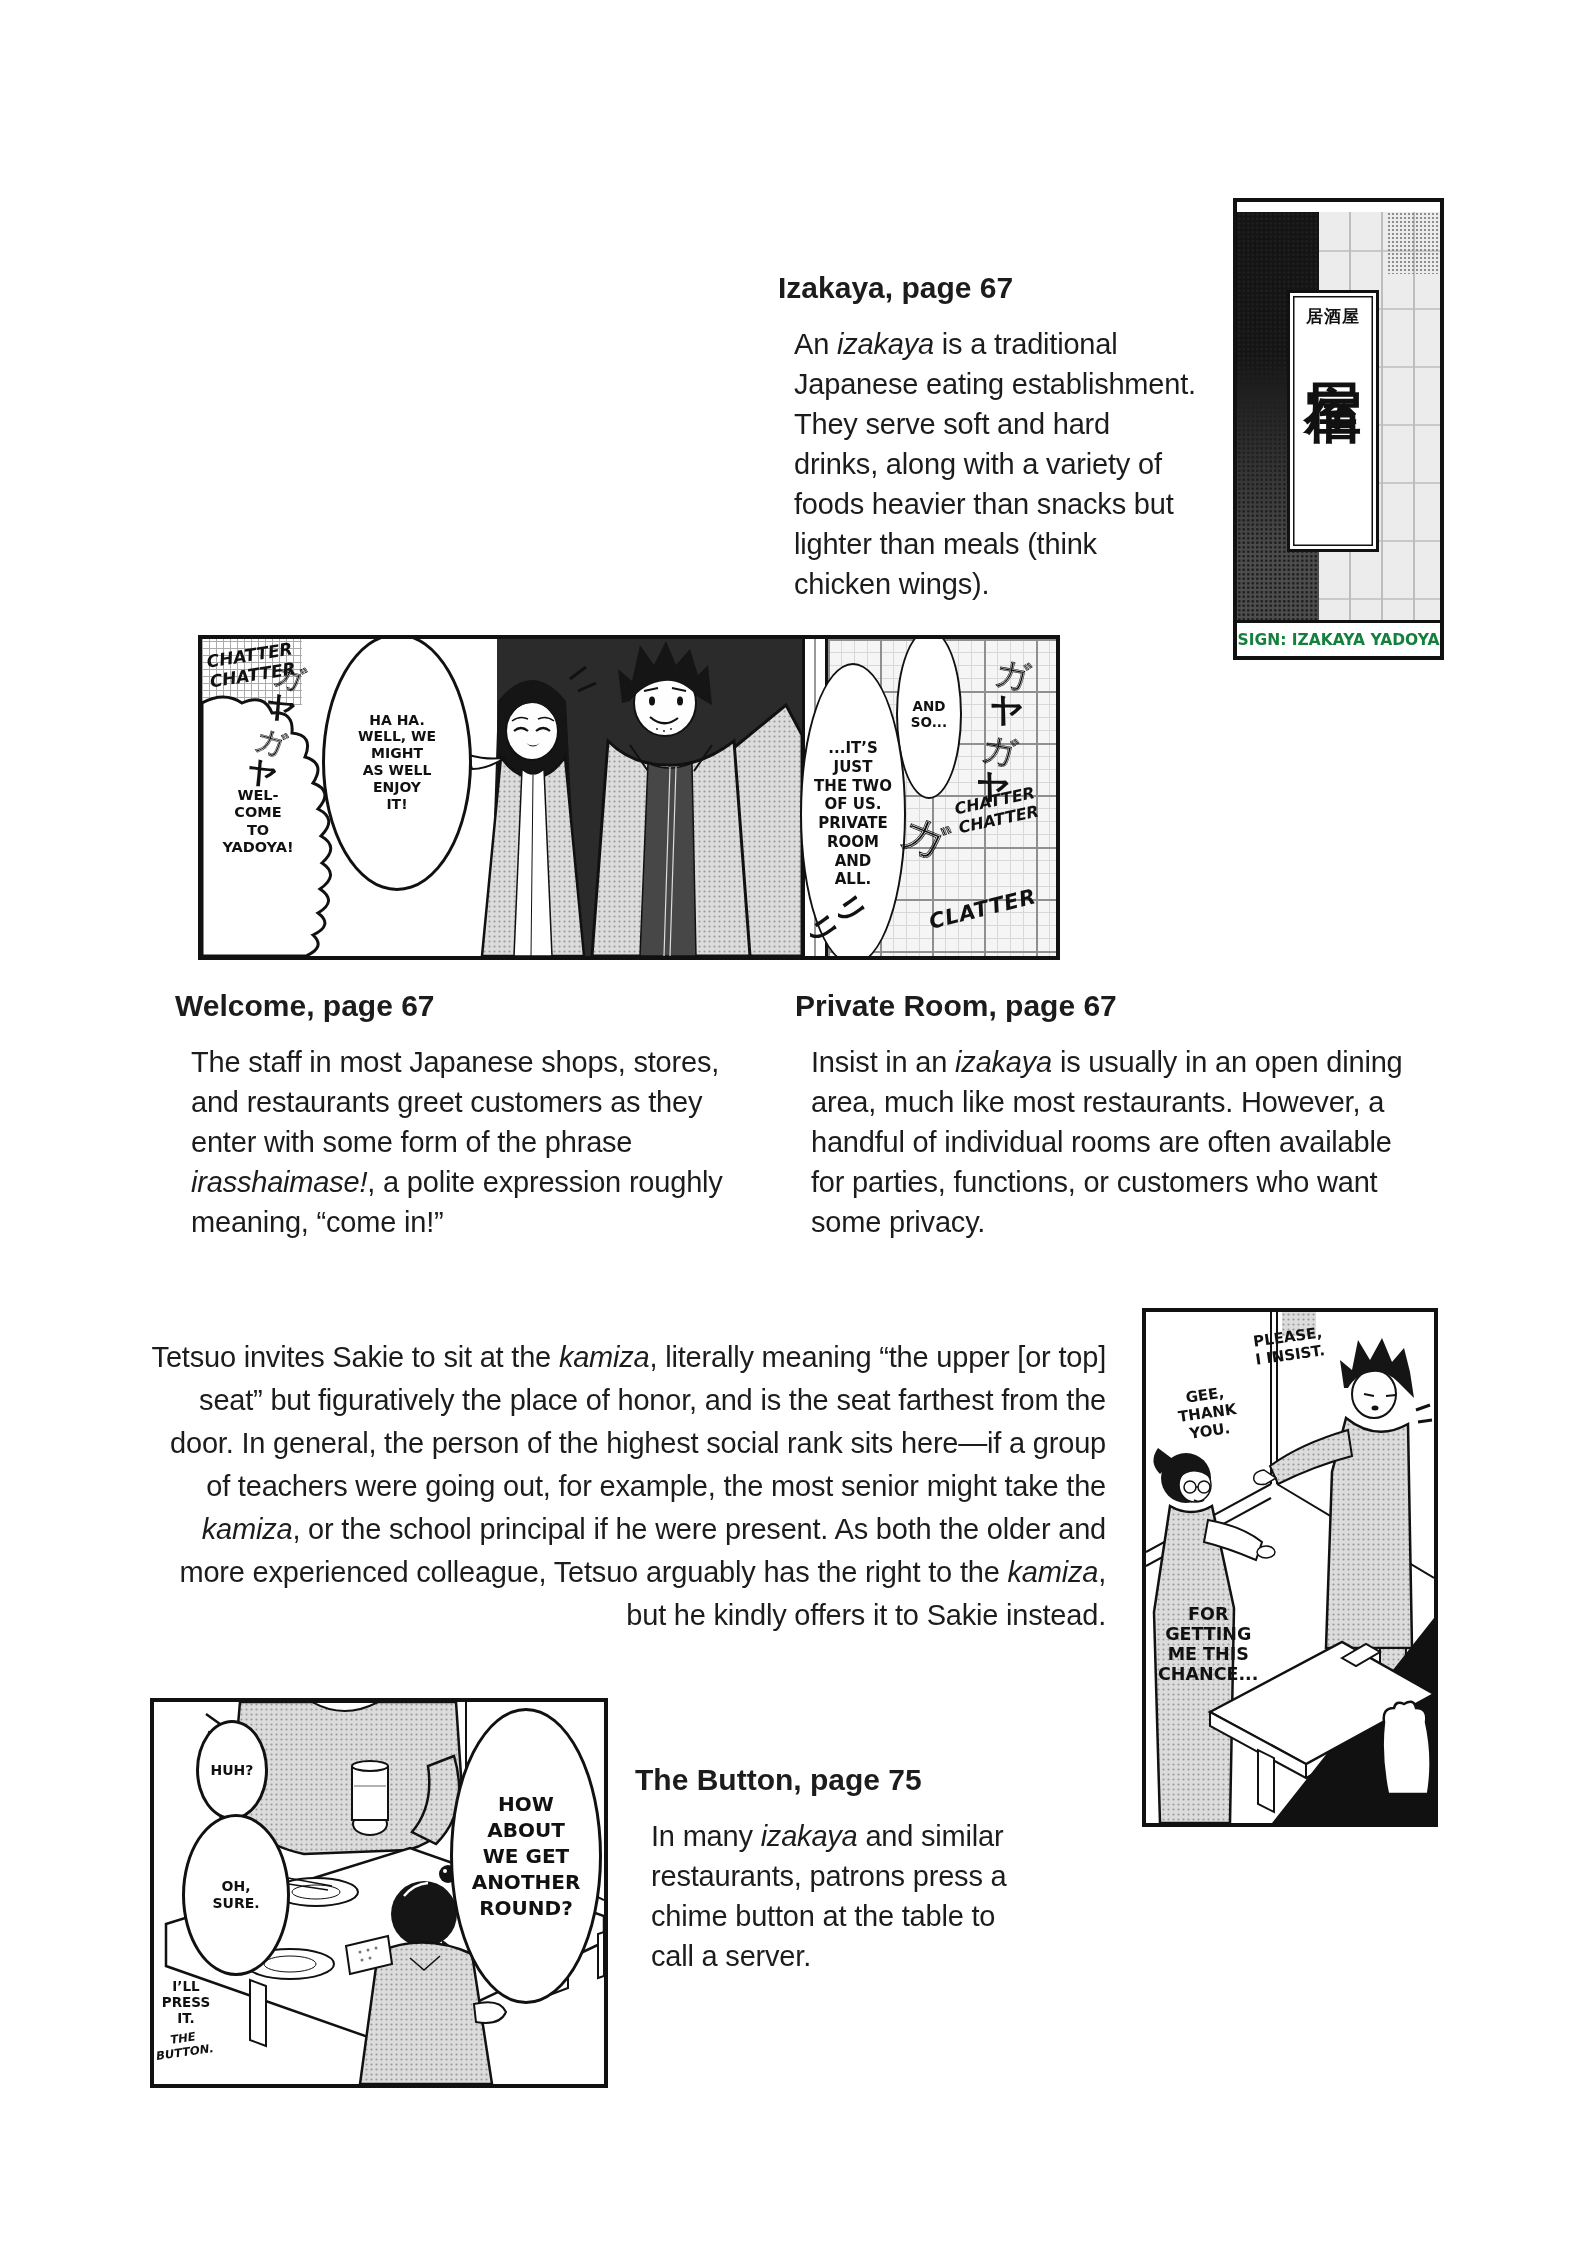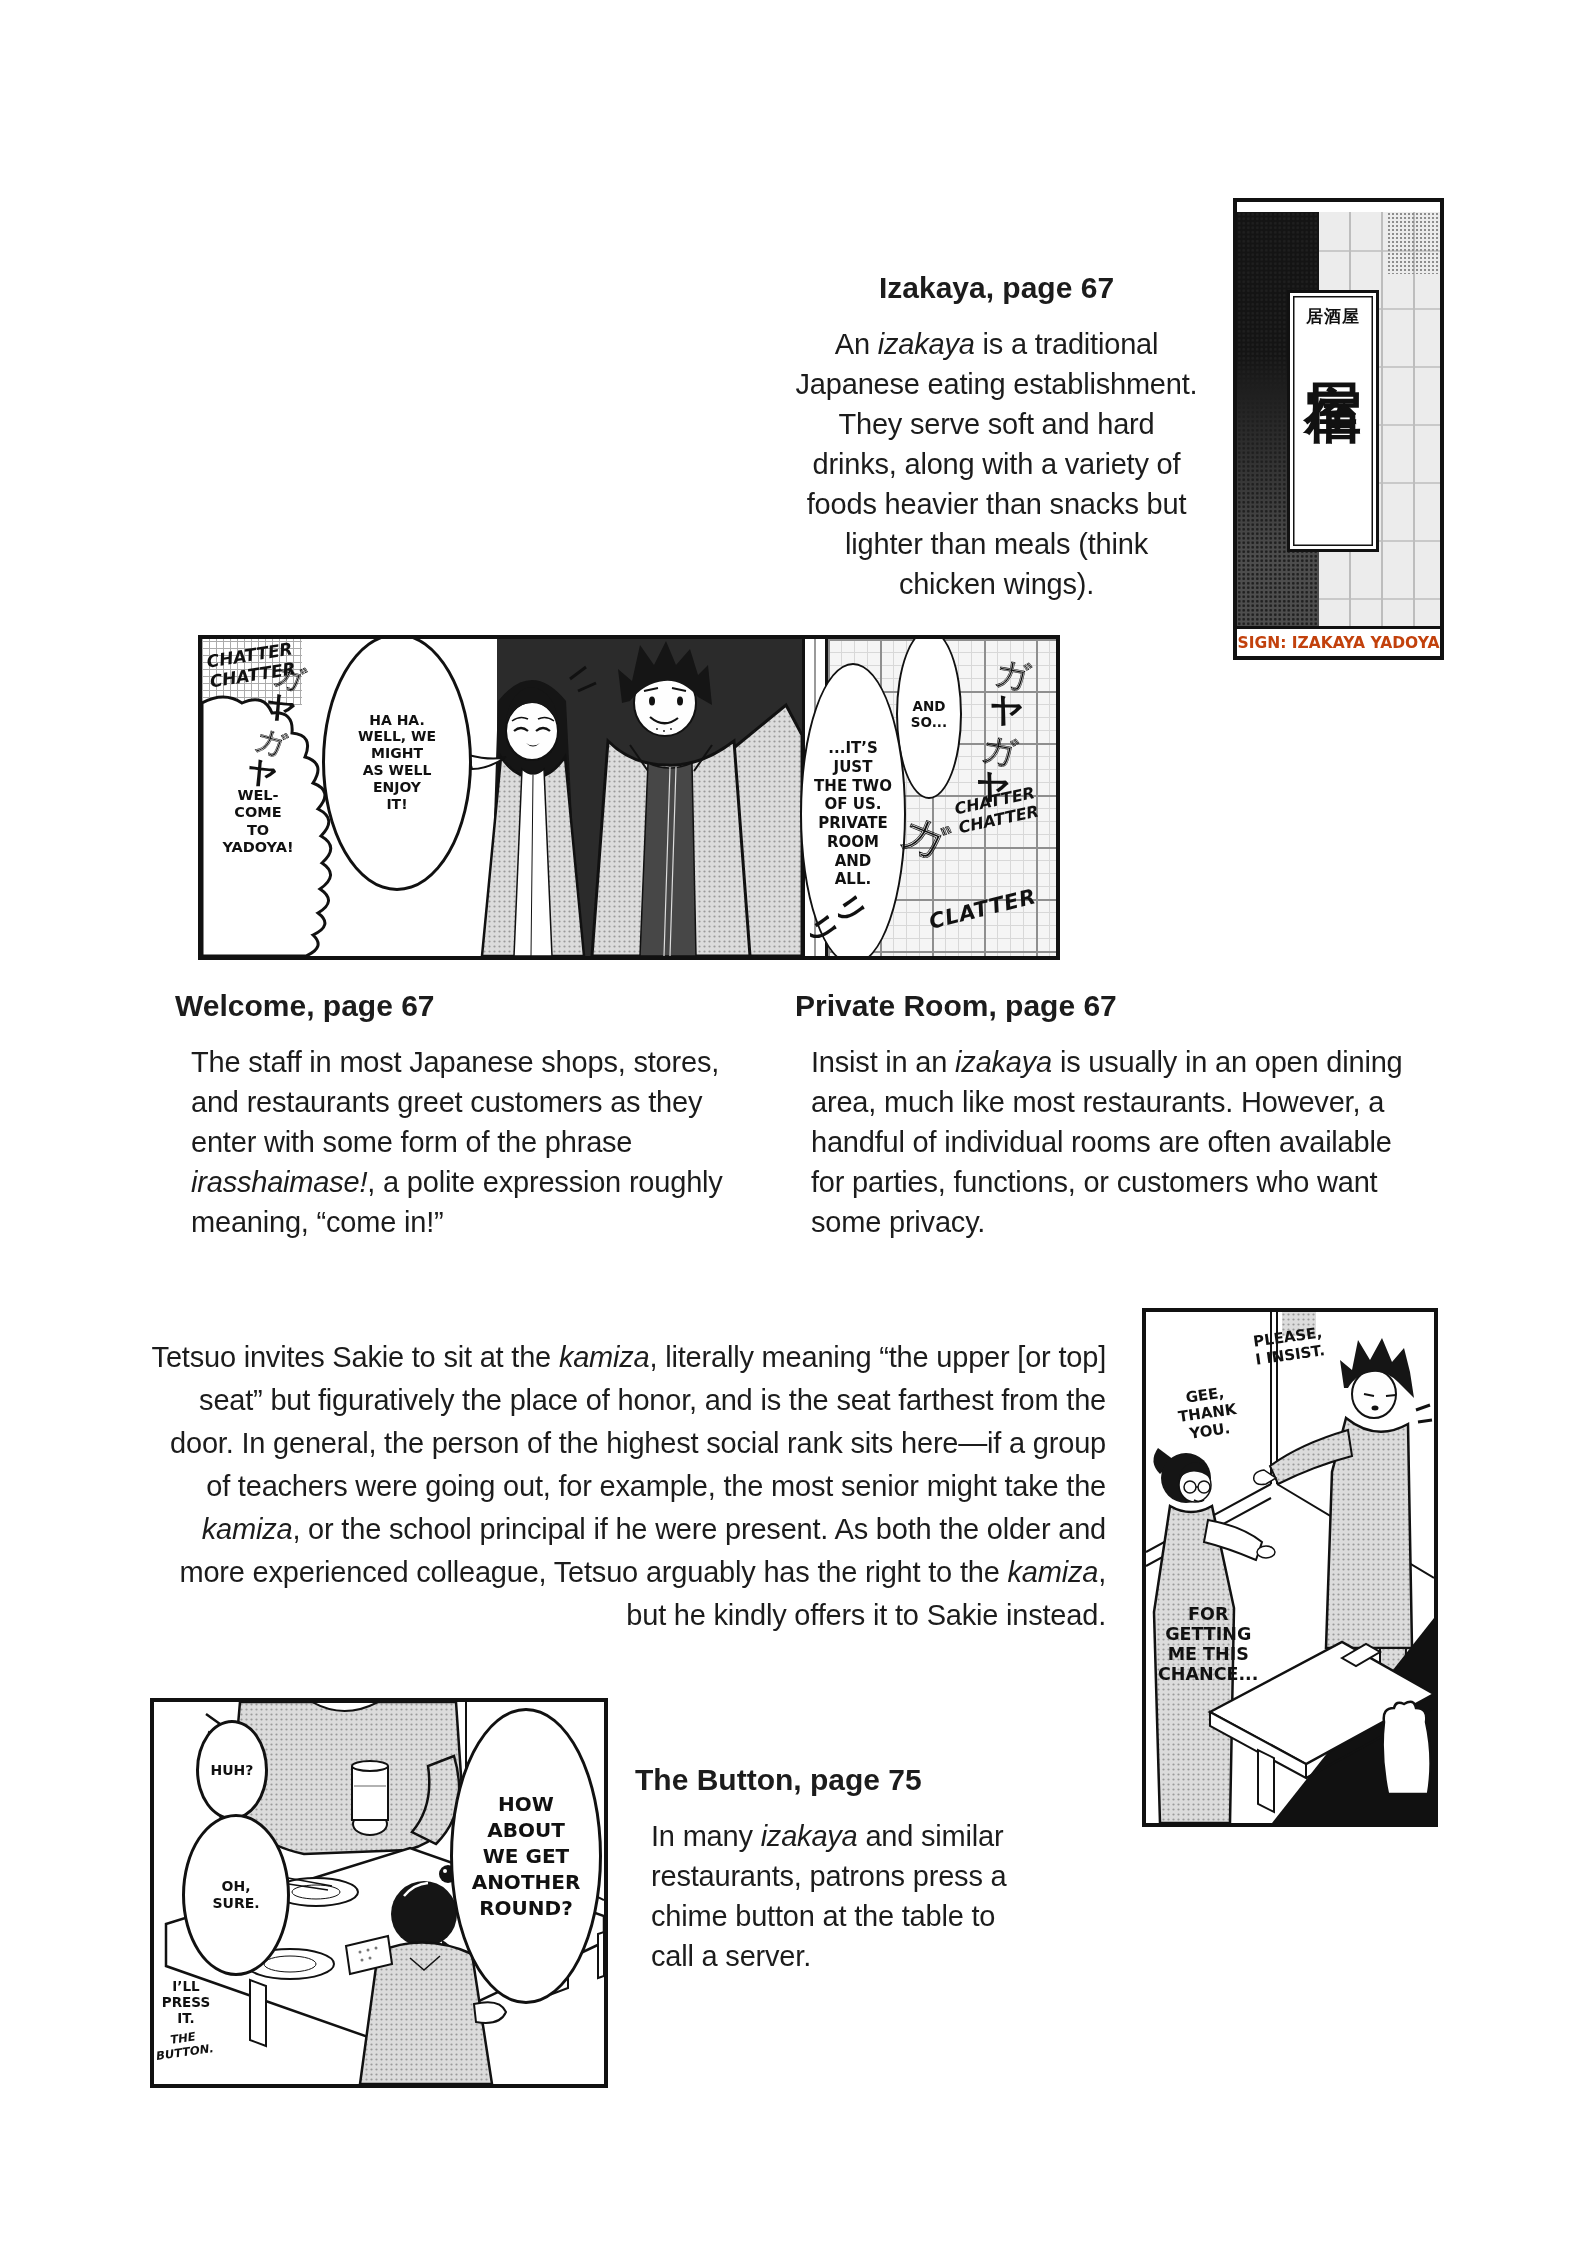--- a/index.html
+++ b/index.html
@@ -1,21 +1,21 @@
 <!DOCTYPE html>
 <html><head>
 <meta charset="utf-8">
 <style>
   html,body{margin:0;padding:0;background:#fff;}
   .page{position:relative;width:1580px;height:2250px;background:#ffffff;overflow:hidden;
         font-family:"Liberation Sans",sans-serif;color:#1c1c1c;}
   .note{position:absolute;}
   .note-heading{font-size:30px;font-weight:bold;line-height:40px;margin:0;}
   .note-body{font-size:29px;line-height:40px;margin:16px;letter-spacing:-0.2px;}
-  .note-izakaya{left:778px;top:268px;width:437px;text-align:center;}
+  .note-izakaya{left:778px;top:268px;width:437px;text-align:left;}
   .note-welcome{left:175px;top:986px;width:580px;}
   .note-private{left:795px;top:986px;width:645px;}
   .note-insist{left:128px;top:1320px;width:994px;text-align:right;}
   .note-insist .note-body{line-height:43px;}
   .note-button{left:635px;top:1760px;width:396px;}
 
   .panel{position:absolute;border:4px solid #111;background:#fff;box-sizing:border-box;}
   .panel-sign{left:1233px;top:198px;width:211px;height:462px;}
   .panel-welcome{left:198px;top:635px;width:862px;height:325px;overflow:hidden;}
   .panel-insist{left:1142px;top:1308px;width:296px;height:519px;overflow:hidden;}
@@ -40,23 +40,23 @@
   .sign-building{left:82px;top:10px;width:121px;height:444px;background-color:#ececec;
      background-image:repeating-linear-gradient(90deg,transparent 0 30px,#bdbdbd 30px 32px),
        repeating-linear-gradient(0deg,transparent 0 56px,#c9c9c9 56px 58px);}
   .sign-hatch{left:150px;top:10px;width:53px;height:62px;
      background-image:radial-gradient(#8d8d8d 1px,transparent 1.2px);background-size:4px 4px;}
   .sign-board{left:50px;top:88px;width:92px;height:262px;background:#fff;border:3px solid #111;
      box-shadow:inset 0 0 0 3px #fff,inset 0 0 0 4.5px #111;text-align:center;box-sizing:border-box;}
   .sign-kanji-top{font-family:"DejaVu Serif",serif;font-size:17px;letter-spacing:1px;margin-top:12px;color:#111;}
   .sign-kanji-main{font-family:"DejaVu Serif",serif;writing-mode:vertical-rl;text-orientation:upright;
      font-size:58px;line-height:1;margin:8px auto 0;color:#111;}
-  .sign-caption{left:0;bottom:0;width:203px;height:30px;background:#fff;border-top:3px solid #111;
+  .sign-caption{left:0;bottom:0;width:203px;height:36px;background:#fff;border-top:3px solid #111;
      display:flex;align-items:center;justify-content:center;font-family:"DejaVu Sans",sans-serif;
-     font-weight:bold;font-size:15.5px;color:#c2410c;box-sizing:border-box;}
+     font-weight:bold;font-size:15.5px;color:#15803d;box-sizing:border-box;}
 
   
   .wz-dark{left:295px;top:0;width:305px;height:317px;background:#2b2b2b;}
   .wz-door{left:600px;top:0;width:26px;height:317px;background:#fff;border-left:3px solid #111;
      border-right:3px solid #111;box-sizing:border-box;
      background-image:linear-gradient(90deg,transparent 9px,#9a9a9a 9px,#9a9a9a 11px,transparent 11px);}
   .wz-shoji{left:626px;top:0;width:228px;height:317px;background-color:#f5f5f5;
      background-image:linear-gradient(#8f8f8f 2.5px,transparent 2.5px),
        linear-gradient(90deg,#8f8f8f 2.5px,transparent 2.5px),
        linear-gradient(#d8d8d8 1px,transparent 1px),

